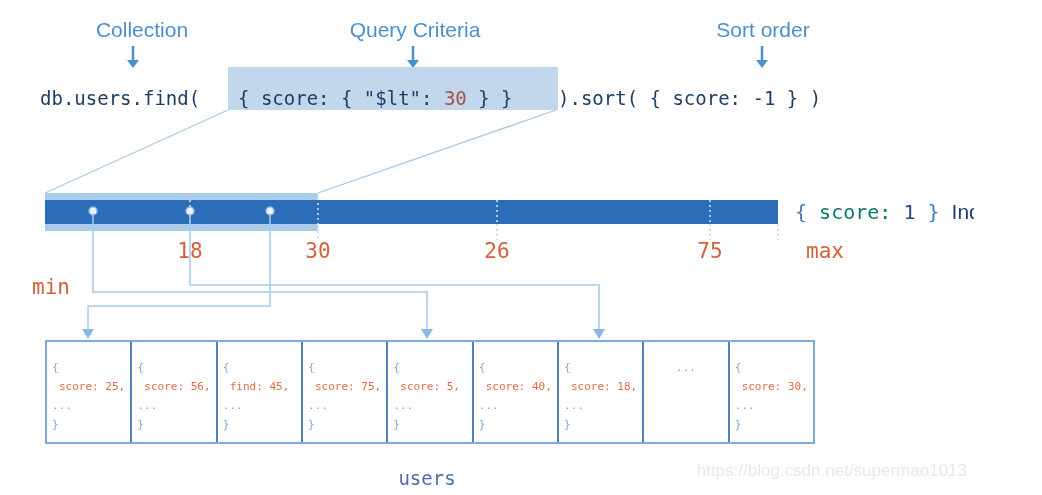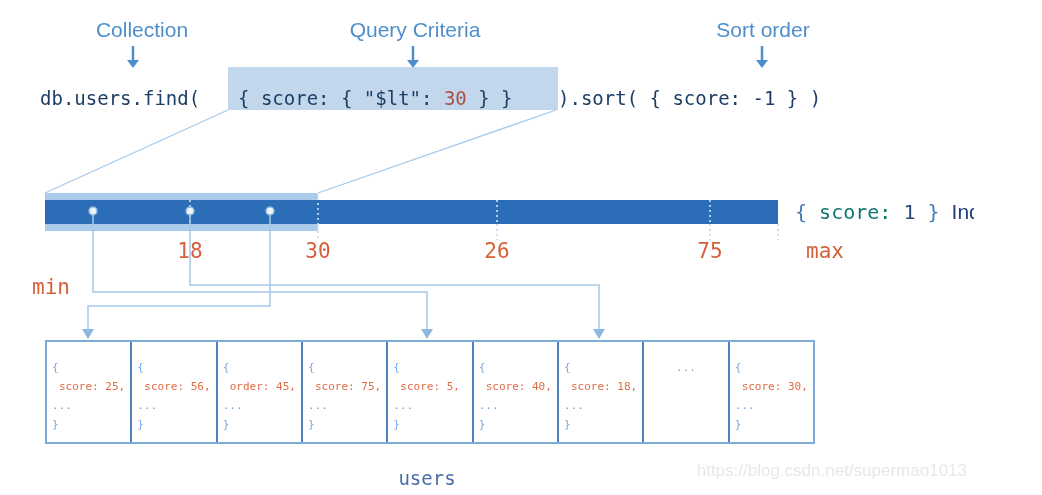--- a/index.html
+++ b/index.html
@@ -156,21 +156,21 @@
       <div class="doc-line">}</div>
     </div>
     <div class="doc-box">
       <div class="doc-line">{</div>
       <div class="doc-line doc-field">score: 56,</div>
       <div class="doc-line">...</div>
       <div class="doc-line">}</div>
     </div>
     <div class="doc-box">
       <div class="doc-line">{</div>
-      <div class="doc-line doc-field">order: 45,</div>
+      <div class="doc-line doc-field">find: 45,</div>
       <div class="doc-line">...</div>
       <div class="doc-line">}</div>
     </div>
     <div class="doc-box">
       <div class="doc-line">{</div>
       <div class="doc-line doc-field">score: 75,</div>
       <div class="doc-line">...</div>
       <div class="doc-line">}</div>
     </div>
     <div class="doc-box">

